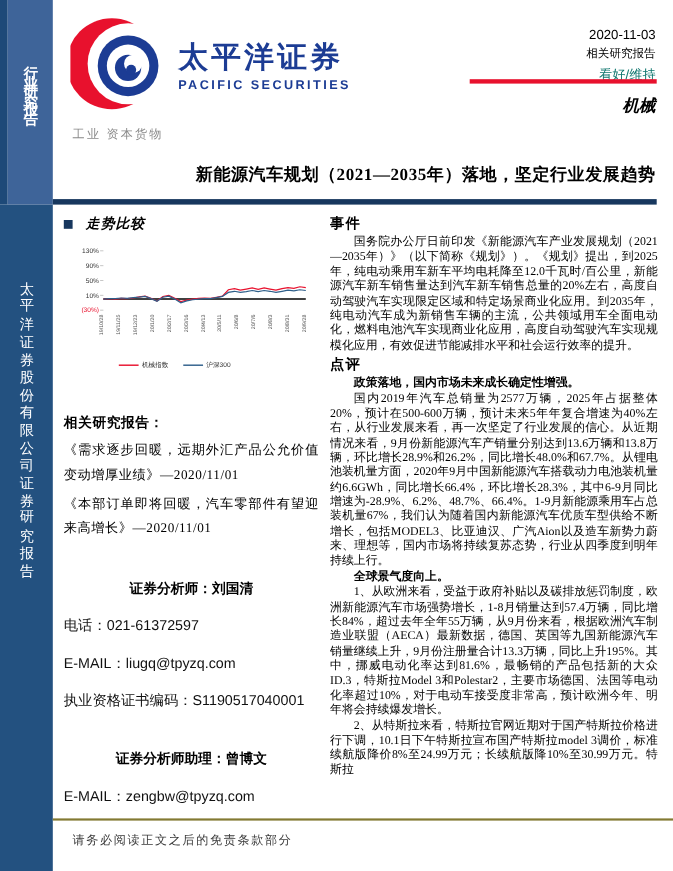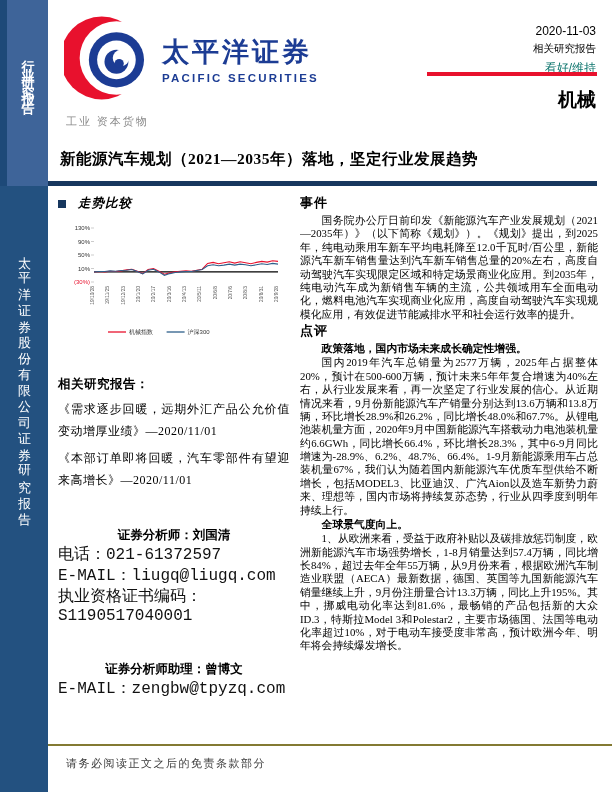--- a/index.html
+++ b/index.html
@@ -20,35 +20,35 @@
   .brand-cn{font-size:27px;font-weight:bold;color:#1c3c94;letter-spacing:3px;
             font-family:"Liberation Sans",sans-serif;}
   .brand-en{font-size:11.5px;color:#1c3c94;letter-spacing:2.2px;margin-top:2px;
             font-family:"Liberation Sans",sans-serif;font-weight:bold;}
   .header-right{position:absolute;right:16px;top:24px;text-align:right;width:200px;
             font-family:"Liberation Sans",sans-serif;}
   .hr-date{font-size:12px;}
   .hr-type{font-size:10.5px;margin-top:4px;}
   .hr-rating{font-size:12px;color:#0f766e;margin-top:4px;}
   .rating-rule{position:absolute;right:15px;top:72px;width:170px;height:3.5px;background:#e8112d;}
-  .hr-industry{font-size:19px;font-weight:bold;margin-top:10px;}
+  .hr-industry{font-size:15px;font-weight:bold;margin-top:10px;font-style:italic;}
   .sector-path{position:absolute;left:66px;top:114px;font-size:11px;color:#8a8a8a;letter-spacing:2px;}
-  .report-title{position:absolute;left:60px;right:16px;top:149px;text-align:left;
+  .report-title{position:absolute;left:60px;right:16px;top:149px;text-align:right;
             font-size:15.5px;font-weight:bold;letter-spacing:0.5px;}
   .title-rule{position:absolute;left:48px;right:15px;top:181px;height:4.5px;background:#17375e;}
   
   .trend-header{position:absolute;left:58px;top:195px;display:flex;align-items:center;}
   .bullet{width:8px;height:8px;background:#17375e;margin-right:12px;}
   .trend-label{font-size:12.5px;font-weight:bold;font-style:italic;letter-spacing:1px;}
   .chart-wrap{position:absolute;left:60px;top:222px;width:224px;height:118px;}
   .left-info{position:absolute;left:58px;top:376px;width:232px;}
   .li-h{font-size:12.5px;font-weight:bold;letter-spacing:0.5px;}
   .li-report{font-size:12px;line-height:1.8;text-align:justify;margin-top:6px;letter-spacing:0.5px;}
   .li-analyst{font-size:12.5px;font-weight:bold;margin-top:36px;text-align:center;}
-  .li-line{font-size:16px;margin-top:0;font-family:Liberation Mono, monospace;color:#111;}
+  .li-line{font-size:13px;margin-top:16px;font-family:Liberation Sans, sans-serif;color:#111;}
   
   .main-col{position:absolute;left:300px;top:194px;width:298px;height:550px;overflow:hidden;}
   .sec-h{font-size:13px;font-weight:bold;margin:0 0 2px 0;letter-spacing:1px;}
   .para{font-size:10.8px;line-height:1.24;text-align:justify;text-indent:2em;margin:0 0 1px 0;}
   .para-b{font-weight:bold;}
   
   .footer-rule{position:absolute;left:48px;right:0;top:744px;height:2px;background:#837a33;}
   .footer-left{position:absolute;left:66px;top:756px;font-size:11px;color:#3a3a3a;letter-spacing:1.5px;}
   .footer-right{position:absolute;right:24px;top:754px;font-size:12px;color:#4a4a4a;
             letter-spacing:2px;background:#d8d8d8;padding:1px 4px;}
@@ -133,32 +133,33 @@
         <line x1="106.6" y1="110" x2="124.6" y2="110" stroke="#2e5f8a" stroke-width="1.3"></line>
         <text x="127.6" y="112" font-size="6" fill="#333">沪深300</text>
       </svg></div>
 
   <div class="left-info">
     <div class="li-h">相关研究报告：</div>
     <div class="li-report">《需求逐步回暖，远期外汇产品公允价值变动增厚业绩》—2020/11/01</div>
     <div class="li-report">《本部订单即将回暖，汽车零部件有望迎来高增长》—2020/11/01</div>
     <div class="li-analyst">证券分析师：刘国清</div>
     <div class="li-line">电话：021-61372597</div>
-    <div class="li-line">E-MAIL：liugq@liugq.com</div>
+    <div class="li-line">E-MAIL：liugq@tpyzq.com</div>
     <div class="li-line">执业资格证书编码：S1190517040001</div>
     <div class="li-analyst">证券分析师助理：曾博文</div>
     <div class="li-line">E-MAIL：zengbw@tpyzq.com</div>
   </div>
 
   <div class="main-col">
     <div class="sec-h">事件</div>
     <p class="para">国务院办公厅日前印发《新能源汽车产业发展规划（2021—2035年）》（以下简称《规划》）。《规划》提出，到2025年，纯电动乘用车新车平均电耗降至12.0千瓦时/百公里，新能源汽车新车销售量达到汽车新车销售总量的20%左右，高度自动驾驶汽车实现限定区域和特定场景商业化应用。到2035年，纯电动汽车成为新销售车辆的主流，公共领域用车全面电动化，燃料电池汽车实现商业化应用，高度自动驾驶汽车实现规模化应用，有效促进节能减排水平和社会运行效率的提升。</p>
     <div class="sec-h">点评</div>
     <p class="para para-b">政策落地，国内市场未来成长确定性增强。</p>
     <p class="para">国内2019年汽车总销量为2577万辆，2025年占据整体20%，预计在500-600万辆，预计未来5年年复合增速为40%左右，从行业发展来看，再一次坚定了行业发展的信心。从近期情况来看，9月份新能源汽车产销量分别达到13.6万辆和13.8万辆，环比增长28.9%和26.2%，同比增长48.0%和67.7%。从锂电池装机量方面，2020年9月中国新能源汽车搭载动力电池装机量约6.6GWh，同比增长66.4%，环比增长28.3%，其中6-9月同比增速为-28.9%、6.2%、48.7%、66.4%。1-9月新能源乘用车占总装机量67%，我们认为随着国内新能源汽车优质车型供给不断增长，包括MODEL3、比亚迪汉、广汽Aion以及造车新势力蔚来、理想等，国内市场将持续复苏态势，行业从四季度到明年持续上行。</p>
     <p class="para para-b">全球景气度向上。</p>
     <p class="para">1、从欧洲来看，受益于政府补贴以及碳排放惩罚制度，欧洲新能源汽车市场强势增长，1-8月销量达到57.4万辆，同比增长84%，超过去年全年55万辆，从9月份来看，根据欧洲汽车制造业联盟（AECA）最新数据，德国、英国等九国新能源汽车销量继续上升，9月份注册量合计13.3万辆，同比上升195%。其中，挪威电动化率达到81.6%，最畅销的产品包括新的大众ID.3，特斯拉Model 3和Polestar2，主要市场德国、法国等电动化率超过10%，对于电动车接受度非常高，预计欧洲今年、明年将会持续爆发增长。</p>
+    <p class="para">2、从特斯拉来看，特斯拉官网近期对于国产特斯拉价格进行下调，10.1日下午特斯拉宣布国产特斯拉model 3调价，标准续航版降价8%至24.99万元；长续航版降10%至30.99万元。特斯拉</p>
   </div>
 
   <div class="footer-rule"></div>
   <div class="footer-left">请务必阅读正文之后的免责条款部分</div>
 
 </div>
 
 </body></html>

